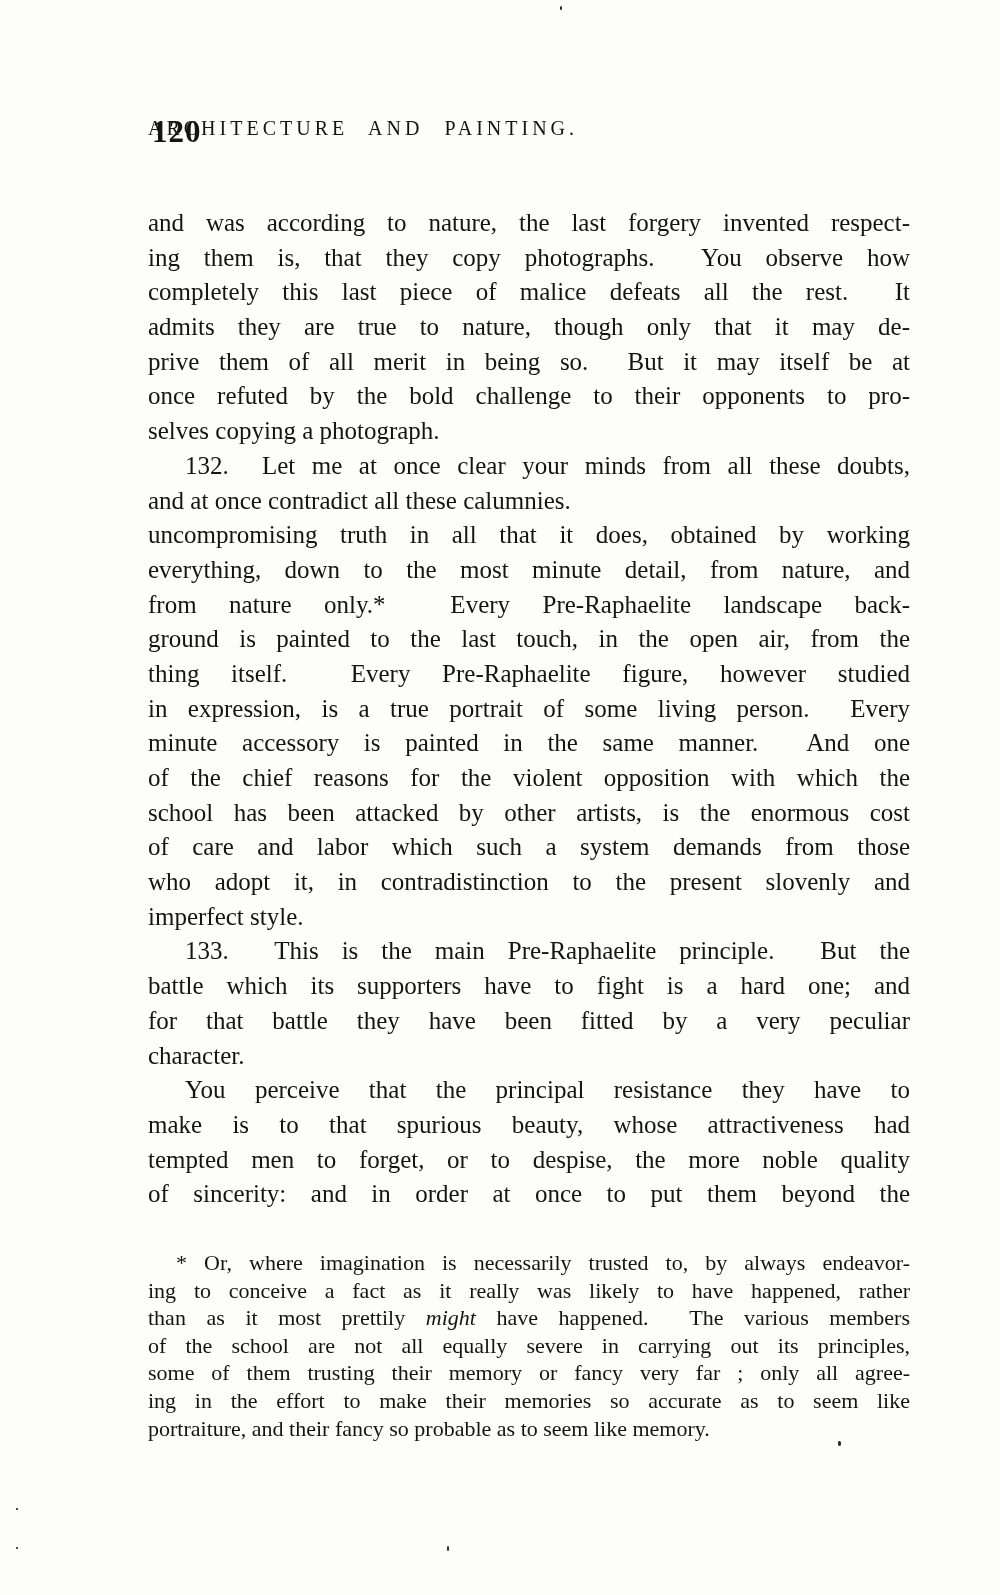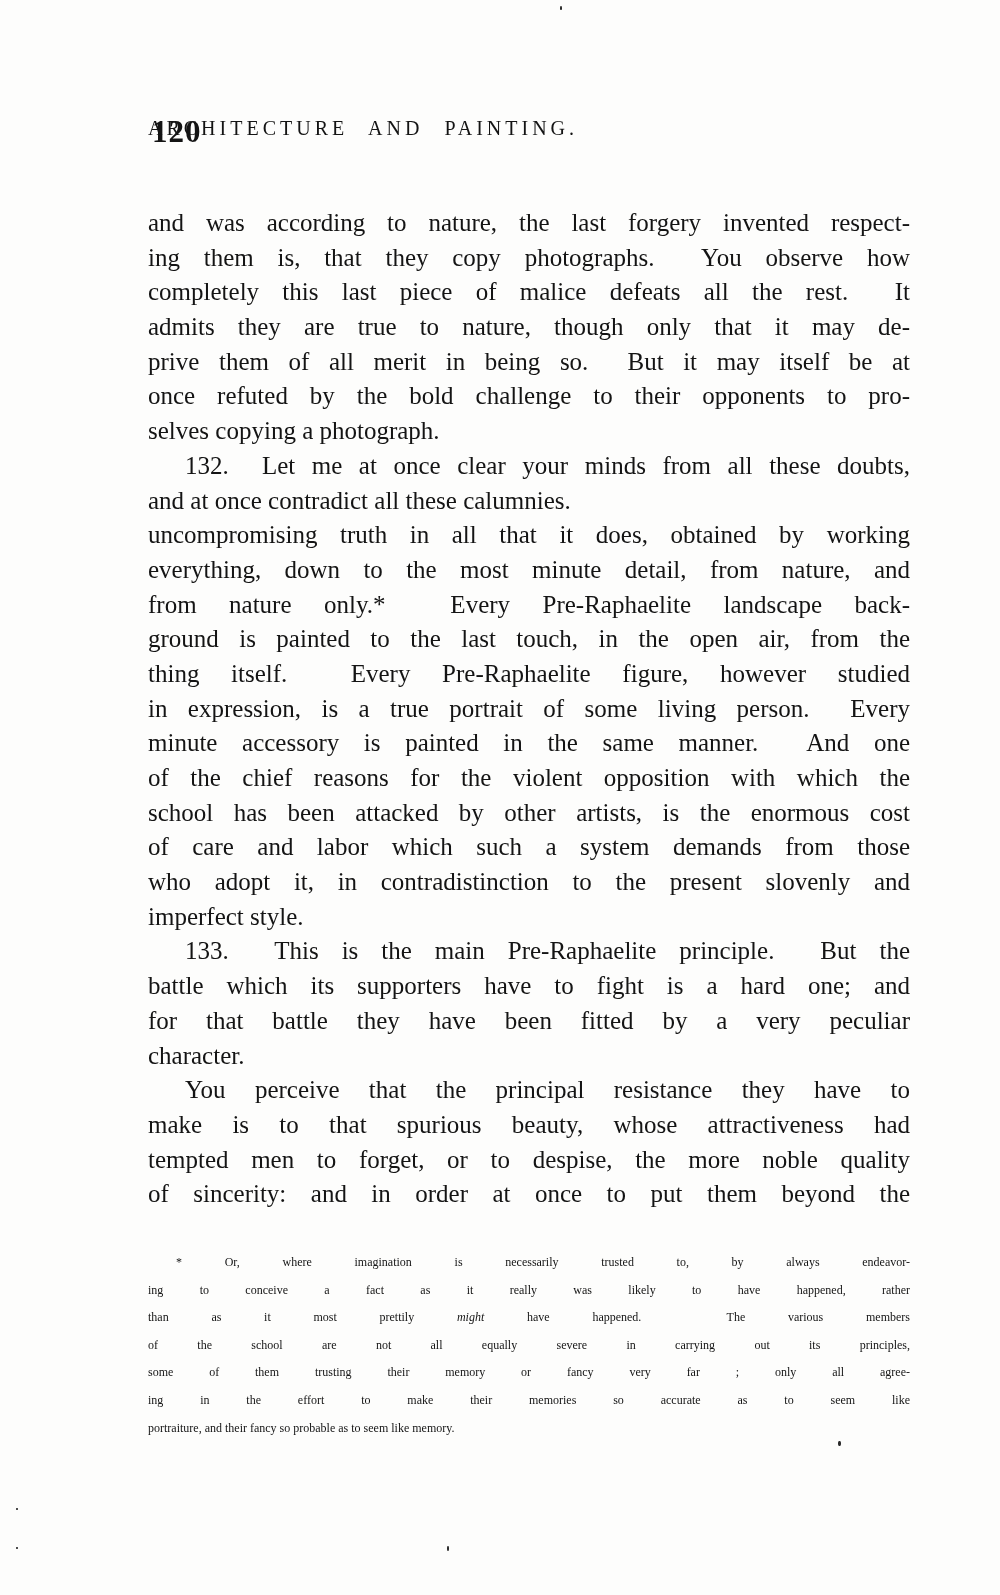--- a/index.html
+++ b/index.html
@@ -53,21 +53,21 @@
     text-justify: inter-word;
     overflow: hidden;
   }
   .line.end { text-align-last: left; }
   .line.indent { text-indent: 37px; }
   .footnote {
     position: absolute;
     top: 1249px;
     left: 148px;
     width: 762px;
-    font-size: 12px;
+    font-size: 22px;
   }
   .footnote .line {
     height: 27.6px;
     line-height: 27.6px;
   }
   .footnote .line.indent { text-indent: 28px; }
   .speck {
     position: absolute;
     background: #2a2a2a;
     border-radius: 40%;

